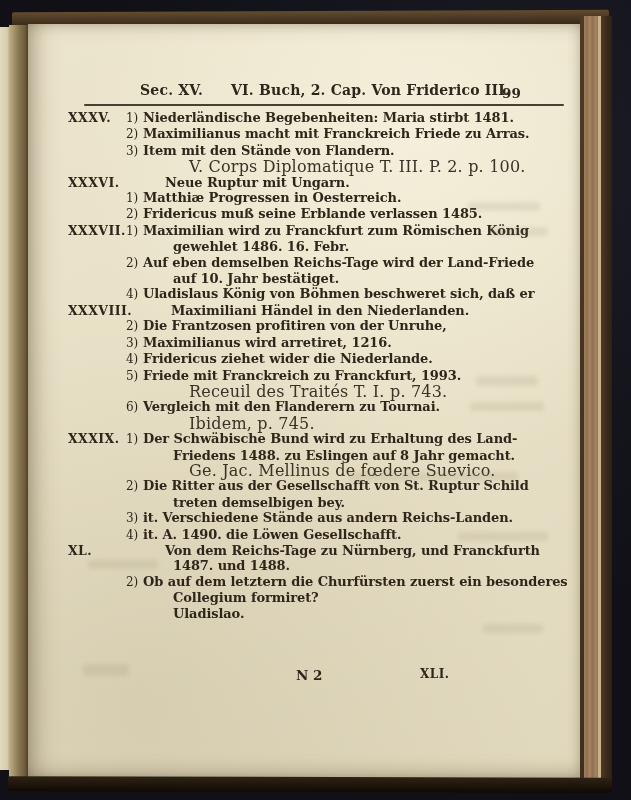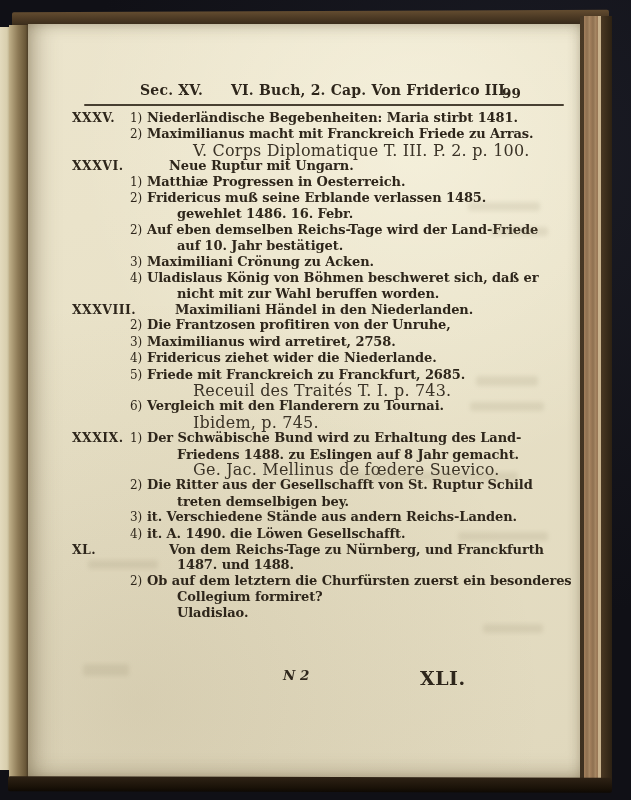--- a/index.html
+++ b/index.html
@@ -41,32 +41,32 @@
 
   
   .h-row{position:absolute;left:112px;top:58px;width:430px;display:flex;
     font-size:14px;letter-spacing:.2px;white-space:nowrap;text-align:center;}
   .h-sec{font-weight:600;}
   .h-title{margin-left:28px;font-weight:600;}
   .h-page{position:absolute;left:474px;top:61px;font-size:13.5px;font-weight:600;}
   .rule{position:absolute;left:56px;top:80px;width:480px;height:2px;
     background:#2a2215;opacity:.85;border-radius:1px;}
 
-  .toc{position:absolute;left:16px;top:86px;width:540px;padding-left:28px;box-sizing:border-box;}
+  .toc{position:absolute;left:0;top:86px;width:540px;padding-left:40px;box-sizing:border-box;}
   .row{display:flex;line-height:15.4px;font-size:13px;letter-spacing:-0.1px;white-space:nowrap;}
   .numeral{flex:0 0 58px;font-weight:700;letter-spacing:.4px;font-size:12.5px;}
   .body{font-weight:600;}
   .num{display:inline-block;min-width:17px;font-weight:400;font-size:12px;}
   .row.head .body{padding-left:22px;text-align:center;}
   .row.wrap .body{padding-left:30px;}
   .row.cite .body{padding-left:46px;font-weight:400;font-size:16px;color:#3a3226;letter-spacing:.2px;}
 
   .footer{position:absolute;left:0;top:643px;width:552px;height:18px;}
-  .sig{position:absolute;left:255px;font-weight:700;font-size:13.5px;font-style:italic;}
-  .catch{position:absolute;left:392px;font-weight:600;font-size:19px;letter-spacing:.5px;}
+  .sig{position:absolute;left:268px;font-weight:700;font-size:13.5px;}
+  .catch{position:absolute;left:392px;font-weight:600;font-size:12px;letter-spacing:.5px;}
 
   
   .ghost{position:absolute;background:#857b5c;opacity:.14;filter:blur(2px);border-radius:3px;}
   .g1{left:440px;top:178px;width:72px;height:9px;}
   .g2{left:462px;top:203px;width:58px;height:9px;}
   .g3{left:448px;top:352px;width:62px;height:10px;}
   .g4{left:442px;top:378px;width:74px;height:9px;}
   .g5{left:320px;top:448px;width:170px;height:9px;}
   .g6{left:430px;top:508px;width:90px;height:9px;}
   .g7{left:60px;top:536px;width:70px;height:9px;}
@@ -92,79 +92,85 @@
 
     <div class="toc">
         <div class="row item">
     <span class="numeral">XXXV.</span>
     <span class="body"><span class="num">1)</span><span class="txt">Niederländische Begebenheiten: Maria stirbt 1481.</span></span>
   </div>
         <div class="row item">
     <span class="numeral"></span>
     <span class="body"><span class="num">2)</span><span class="txt">Maximilianus macht mit Franckreich Friede zu Arras.</span></span>
   </div>
+        <div class="row item">
+    <span class="numeral"></span>
+    <span class="body"><span class="num">3)</span><span class="txt">Item mit den Stände von Flandern.</span></span>
+  </div>
         <div class="row cite">
     <span class="numeral"></span>
     <span class="body"><span class="num"></span><span class="txt">V. Corps Diplomatique T. III. P. 2. p. 100.</span></span>
   </div>
         <div class="row head">
     <span class="numeral">XXXVI.</span>
     <span class="body"><span class="num"></span><span class="txt">Neue Ruptur mit Ungarn.</span></span>
   </div>
         <div class="row item">
     <span class="numeral"></span>
     <span class="body"><span class="num">1)</span><span class="txt">Matthiæ Progressen in Oesterreich.</span></span>
   </div>
         <div class="row item">
     <span class="numeral"></span>
     <span class="body"><span class="num">2)</span><span class="txt">Fridericus muß seine Erblande verlassen 1485.</span></span>
   </div>
+        <div class="row item">
+    <span class="numeral">XXXVII.</span>
+    <span class="body"><span class="num">1)</span><span class="txt">Maximilian wird zu Franckfurt zum Römischen König</span></span>
+  </div>
         <div class="row wrap">
     <span class="numeral"></span>
     <span class="body"><span class="num"></span><span class="txt">gewehlet 1486. 16. Febr.</span></span>
   </div>
         <div class="row item">
     <span class="numeral"></span>
     <span class="body"><span class="num">2)</span><span class="txt">Auf eben demselben Reichs-Tage wird der Land-Friede</span></span>
   </div>
         <div class="row wrap">
     <span class="numeral"></span>
     <span class="body"><span class="num"></span><span class="txt">auf 10. Jahr bestätiget.</span></span>
   </div>
         <div class="row item">
     <span class="numeral"></span>
-    <span class="body"><span class="num">3)</span><span class="txt">Maximiliani Crönung zu Acken.</span></span>
   </div>
         <div class="row item">
     <span class="numeral"></span>
     <span class="body"><span class="num">4)</span><span class="txt">Uladislaus König von Böhmen beschweret sich, daß er</span></span>
   </div>
         <div class="row wrap">
     <span class="numeral"></span>
-    <span class="body"><span class="num"></span><span class="txt">nicht mit zur Wahl beruffen worden.</span></span>
   </div>
         <div class="row head">
     <span class="numeral">XXXVIII.</span>
     <span class="body"><span class="num"></span><span class="txt">Maximiliani Händel in den Niederlanden.</span></span>
   </div>
         <div class="row item">
     <span class="numeral"></span>
     <span class="body"><span class="num">2)</span><span class="txt">Die Frantzosen profitiren von der Unruhe,</span></span>
   </div>
         <div class="row item">
     <span class="numeral"></span>
-    <span class="body"><span class="num">3)</span><span class="txt">Maximilianus wird arretiret, 2758.</span></span>
+    <span class="body"><span class="num">3)</span><span class="txt">Maximilianus wird arretiret, 1216.</span></span>
   </div>
         <div class="row item">
     <span class="numeral"></span>
     <span class="body"><span class="num">4)</span><span class="txt">Fridericus ziehet wider die Niederlande.</span></span>
   </div>
         <div class="row item">
     <span class="numeral"></span>
-    <span class="body"><span class="num">5)</span><span class="txt">Friede mit Franckreich zu Franckfurt, 2685.</span></span>
+    <span class="body"><span class="num">5)</span><span class="txt">Friede mit Franckreich zu Franckfurt, 1993.</span></span>
   </div>
         <div class="row cite">
     <span class="numeral"></span>
     <span class="body"><span class="num"></span><span class="txt">Receuil des Traités T. I. p. 743.</span></span>
   </div>
         <div class="row item">
     <span class="numeral"></span>
     <span class="body"><span class="num">6)</span><span class="txt">Vergleich mit den Flanderern zu Tournai.</span></span>
   </div>
         <div class="row cite">

